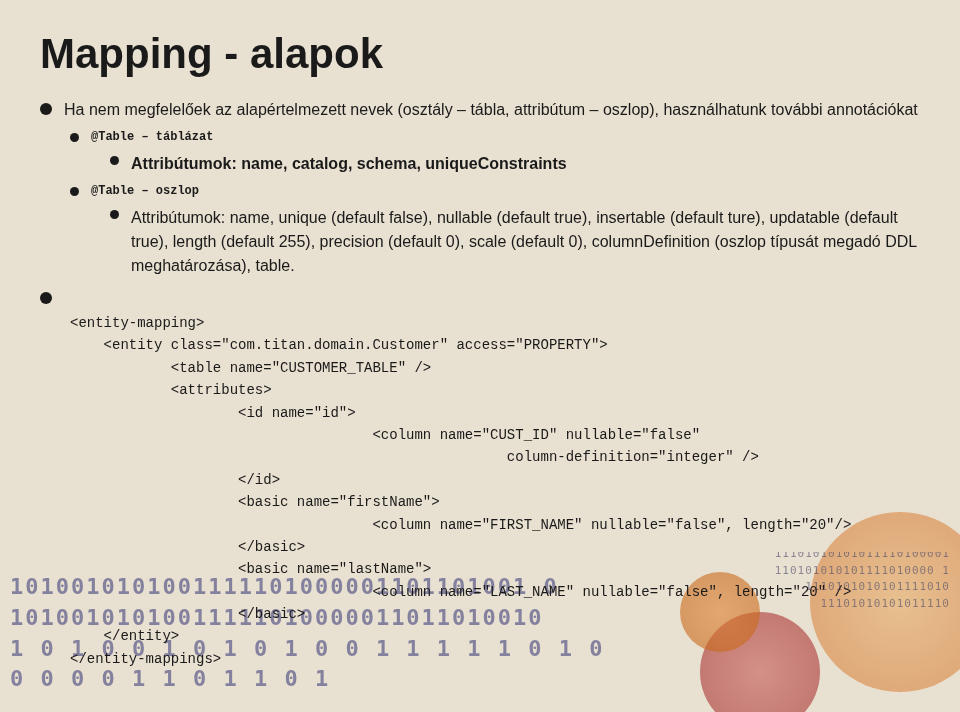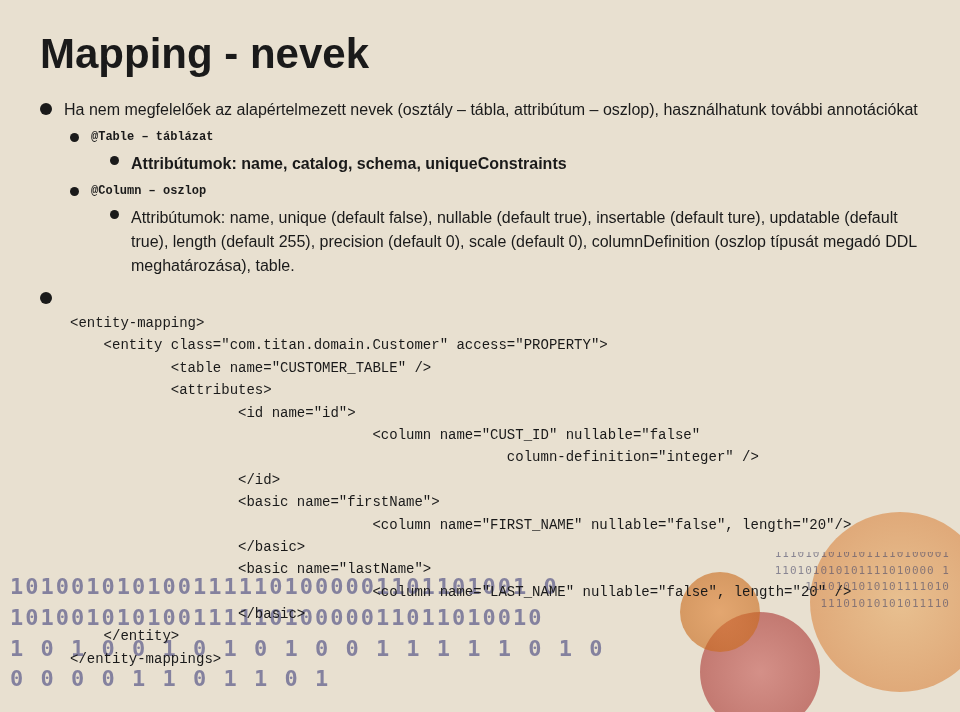--- a/index.html
+++ b/index.html
@@ -197,40 +197,40 @@
   <div class="binary-overlay">
     11101010101011110100001<br>
     110101010101111010000 1<br>
     1110101010101111010<br>
     11101010101011110
   </div>
 </div>
 
 <div class="content">
 
-  <div class="main-title">Mapping - nevek</div>
+  <div class="main-title">Mapping - alapok</div>
 
   <div class="bullet-item section-block">
     <div class="bullet-dot"></div>
     <div class="main-text">Ha nem megfelelőek az alapértelmezett nevek (osztály – tábla, attribútum – oszlop), használhatunk további annotációkat</div>
   </div>
 
   <div class="bullet-item section-block indent-1">
     <div class="bullet-dot-small" style="margin-left:0;"></div>
     <div class="code-text bold-code">@Table – táblázat</div>
   </div>
 
   <div class="bullet-item section-block" style="margin-left: 70px; font-weight: bold;">
     <div class="bullet-dot-small" style="margin-left:0; margin-top:4px;"></div>
     <div class="main-text">Attribútumok: name, catalog, schema, uniqueConstraints</div>
   </div>
 
   <div class="bullet-item section-block indent-1">
     <div class="bullet-dot-small" style="margin-left:0;"></div>
-    <div class="code-text bold-code">@Column – oszlop</div>
+    <div class="code-text bold-code">@Table – oszlop</div>
   </div>
 
   <div class="bullet-item section-block" style="margin-left: 70px;">
     <div class="bullet-dot-small" style="margin-left:0; margin-top:4px;"></div>
     <div class="main-text">Attribútumok: name, unique (default false), nullable (default true), insertable (default ture), updatable (default true), length (default 255), precision (default 0), scale (default 0), columnDefinition (oszlop típusát megadó DDL meghatározása), table.</div>
   </div>
 
   <div class="xml-section">
     <div class="bullet-item">
       <div class="bullet-dot" style="margin-top:4px;"></div>

